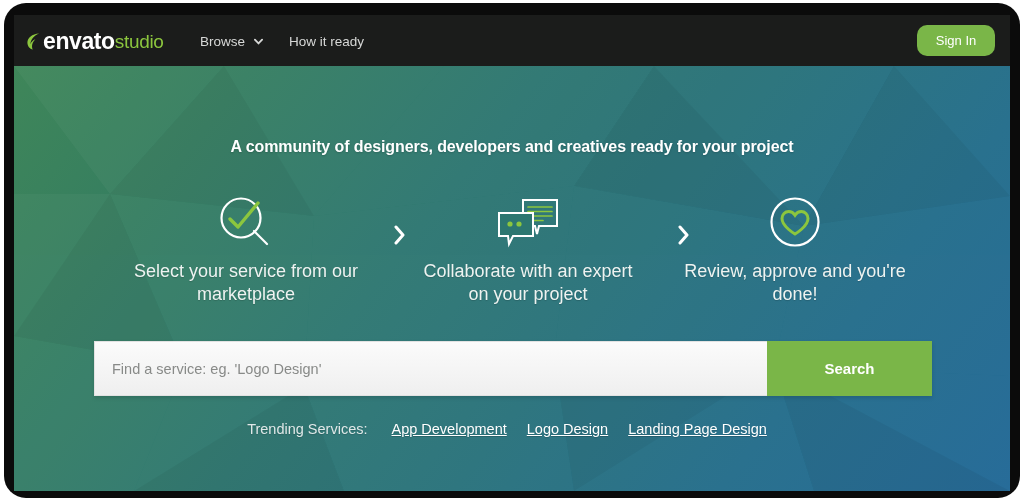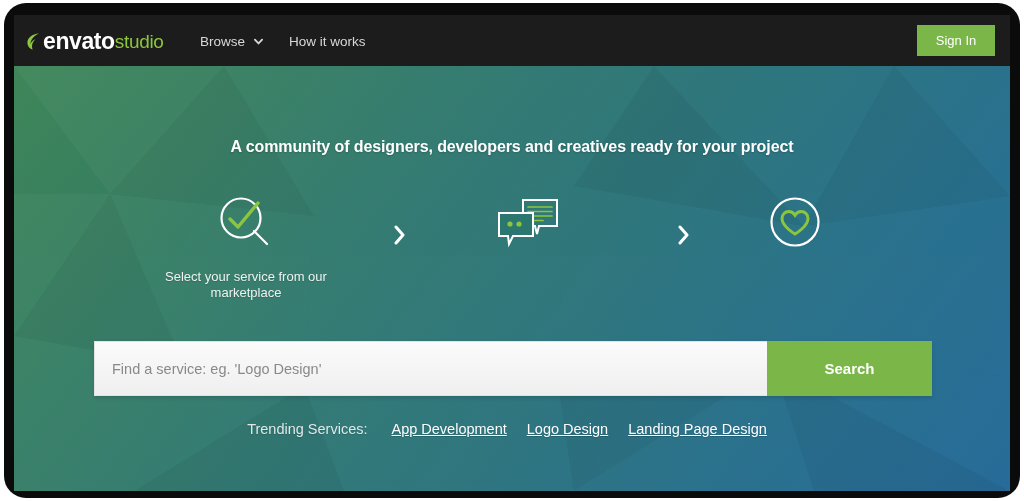--- a/index.html
+++ b/index.html
@@ -94,21 +94,21 @@
     width: 9px; height: 9px;
   }
   #signin-btn {
     position: absolute;
     right: 15px;
     top: 10px;
     width: 78px;
     height: 31px;
     background: #7ab648;
     border: none;
-    border-radius: 0;
+    border-radius: 10px;
     color: #ffffff;
     font-size: 13px;
     font-family: "Liberation Sans", sans-serif;
     cursor: pointer;
     padding: 4px;
   }
 
   
   #hero {
     position: absolute;
@@ -162,24 +162,24 @@
   #step-2 { left: 399px; }
   #step-3 { left: 666px; }
 
   .step-icon {
     height: 56px;
     display: flex;
     align-items: center;
     justify-content: center;
   }
   .step-label {
-    margin-top: 19px;
+    margin-top: 10px;
     color: #eef3f1;
-    font-size: 13px;
-    line-height: 16px;
+    font-size: 18px;
+    line-height: 23px;
     text-shadow: 0 1px 1px rgba(0,0,0,0.16);
   }
   .arrow {
     position: absolute;
     top: 28px;
     width: 20px;
     height: 26px;
     display: flex;
     align-items: center;
     justify-content: center;
@@ -261,21 +261,21 @@
         </div>
 
         <div class="nav-link" id="nav-browse">
           <span>Browse</span>
           <svg class="chev-down" viewBox="0 0 10 10">
             <path d="M1 3 L5 7.2 L9 3" fill="none" stroke="#d7d8d7" stroke-width="2" stroke-linecap="round" stroke-linejoin="round"></path>
           </svg>
         </div>
 
         <div class="nav-link" id="nav-howitworks">
-          <span>How it works</span>
+          <span>How it ready</span>
         </div>
 
         <button id="signin-btn">Sign In</button>
       </div>
     </div>
 
     <div id="hero">
 
       <svg id="poly-svg" viewBox="0 0 996 425" preserveAspectRatio="none">
         <g fill="#ffffff" opacity="0.035">
@@ -339,35 +339,37 @@
                   <line x1="33" y1="20" x2="57" y2="20"></line>
                   <line x1="33" y1="24.5" x2="48" y2="24.5"></line>
                 </g>
                 <path d="M4 17 H38 V40 H18 L14 48 L13 40 H4 Z" fill="#2c7670" stroke="#ffffff" stroke-width="2"></path>
                 <g fill="#8cc63e">
                   <circle cx="15" cy="28" r="2.6"></circle>
                   <circle cx="24" cy="28" r="2.6"></circle>
                 </g>
               </svg>
             </div>
+            <div class="step-label">Collaborate with an expert on your project</div>
           </div>
 
           <div class="arrow" id="arrow-2">
             <svg width="13" height="20" viewBox="0 0 13 20">
               <path d="M3 2 L10 10 L3 18" fill="none" stroke="#ffffff" stroke-width="3" stroke-linecap="round" stroke-linejoin="round"></path>
             </svg>
           </div>
 
           <div class="step" id="step-3">
             <div class="step-icon">
               <svg width="52" height="52" viewBox="0 0 52 52">
                 <circle cx="26" cy="26" r="23.5" fill="none" stroke="#ffffff" stroke-width="2.2"></circle>
                 <path d="M26 38 C26 38 13 30.5 13 22.5 C13 18.4 16.1 15.5 19.7 15.5 C22.3 15.5 24.6 17.0 26 19.2 C27.4 17.0 29.7 15.5 32.3 15.5 C35.9 15.5 39 18.4 39 22.5 C39 30.5 26 38 26 38 Z" fill="none" stroke="#8cc63e" stroke-width="3"></path>
               </svg>
             </div>
+            <div class="step-label">Review, approve and you're done!</div>
           </div>
         </div>
 
         <div id="search-row">
           <input id="search-input" type="text" placeholder="Find a service: eg. 'Logo Design'" style="">
           <button id="search-btn">Search</button>
         </div>
 
         <div id="trending">
           <span id="trending-label">Trending Services:</span><a class="trend-link">App Development</a><a class="trend-link">Logo Design</a><a class="trend-link">Landing Page Design</a>

